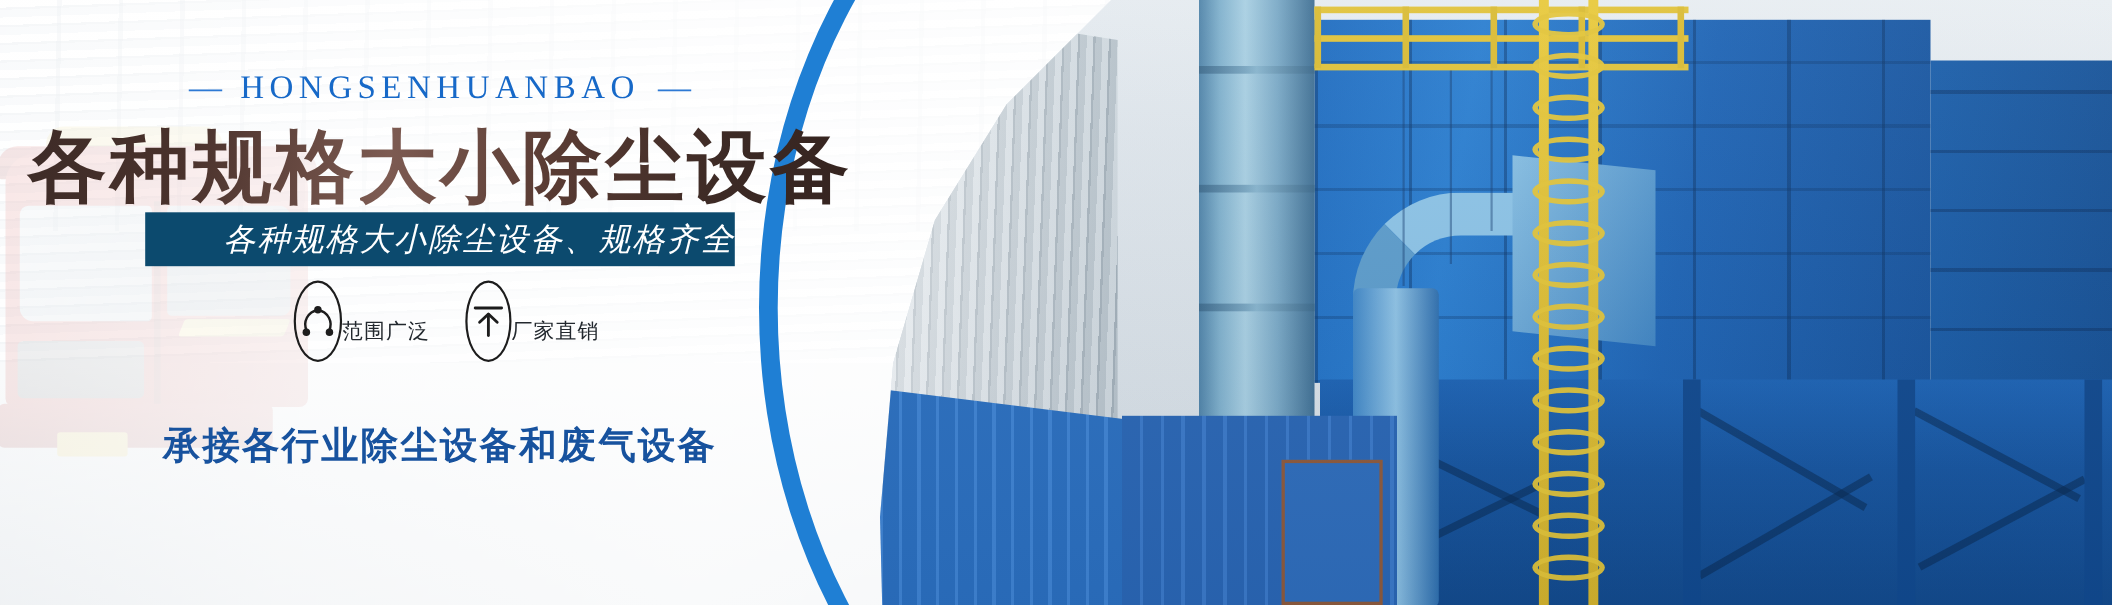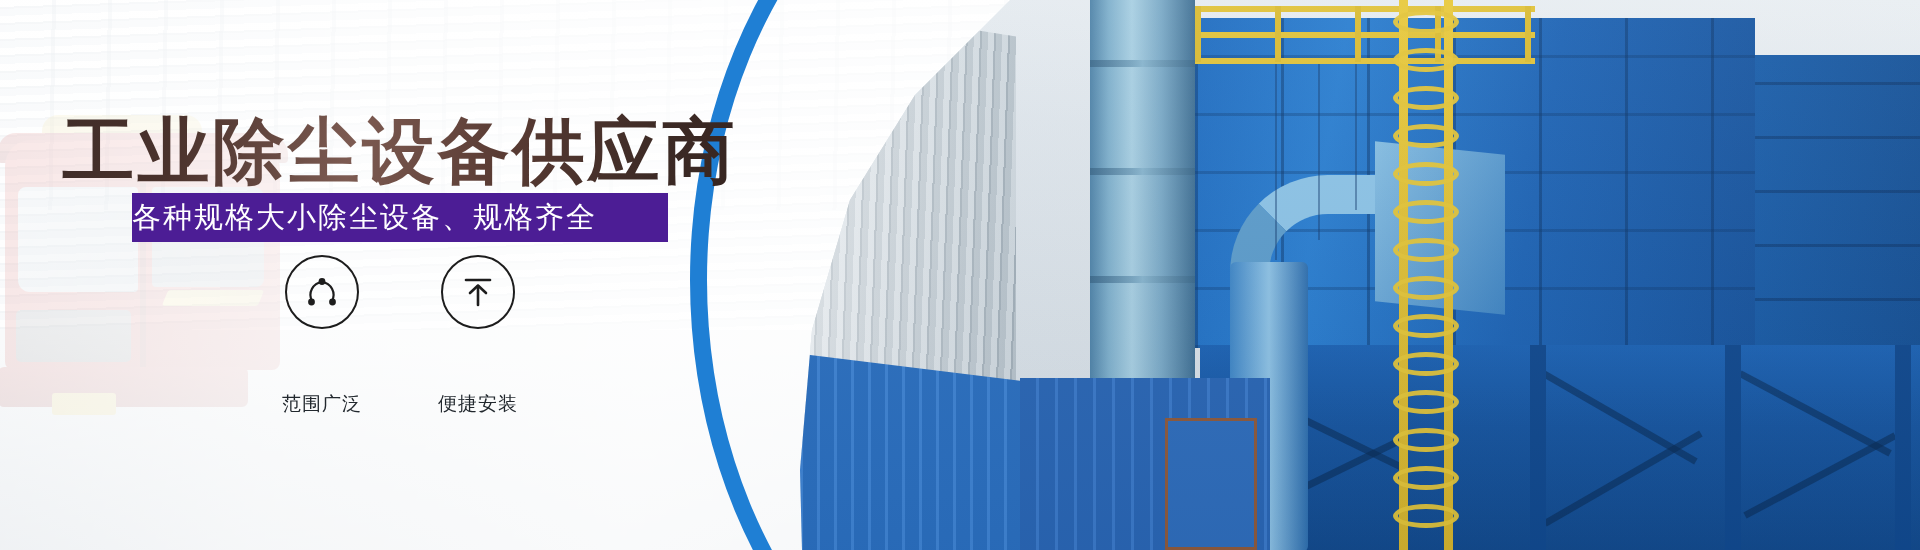--- a/index.html
+++ b/index.html
@@ -146,26 +146,26 @@
     color:#1769c8; white-space:nowrap; }
   .eyebrow .dash { color:#2d79d4; letter-spacing:0; padding:0 4px; }
 
   .headline { position:absolute; left:0; top:104px; width:800px; text-align:center;
     font-size:72px; font-weight:bold; letter-spacing:3px; white-space:nowrap;
     background:linear-gradient(100deg,#3b2a26 0%,#4a322c 22%,#7d5b52 44%,#5a3c34 62%,#3c2a25 82%,#33221e 100%);
     -webkit-background-clip:text; background-clip:text; color:transparent;
     text-shadow:none; }
 
   .ribbon { position:absolute; left:132px; top:193px; width:536px; height:49px;
-    background:#4c1d95; display:flex; align-items:center; justify-content:flex-start; }
+    background:#0c4a6e; display:flex; align-items:center; justify-content:flex-end;font-style:italic; }
   .ribbon span { color:#ffffff; font-size:29px; letter-spacing:2px; white-space:nowrap; }
 
   .features { position:absolute; left:0; top:255px; width:800px;
     display:flex; justify-content:center; gap:46px; }
-  .feat { width:110px; display:flex; flex-direction:column; align-items:center;gap:45px; }
+  .feat { width:110px; display:flex; flex-direction:row; align-items:center; }
   .circle { width:74px; height:74px; border-radius:50%; border:2.5px solid #1d1d1d;
     display:flex; align-items:center; justify-content:center; background:transparent; }
   .feat-label { margin-top:17px; font-size:19px; color:#22282e; letter-spacing:1px; white-space:nowrap; }
 
   .tagline { position:absolute; left:0; top:382px; width:800px; text-align:center;
     font-size:34px; font-weight:bold; color:#17529e; letter-spacing:2px; white-space:nowrap; }
 </style>
 </head>
 <body>
 
@@ -261,22 +261,27 @@
 
     <div class="photo-tint"></div>
   </div>
 
   <div class="arc-wrap">
     <div class="arc"></div>
   </div>
 
   <div class="content">
 
-
-    <div class="headline">工业除尘设备供应商</div>
+    <div class="eyebrow">
+      <span class="dash">—</span>
+      <span>HONGSENHUANBAO</span>
+      <span class="dash">—</span>
+    </div>
+
+    <div class="headline">各种规格大小除尘设备</div>
 
     <div class="ribbon">
       <span>各种规格大小除尘设备、规格齐全</span>
     </div>
 
     <div class="features">
 
       <div class="feat">
         <div class="circle">
           <svg width="40" height="40" viewBox="0 0 40 40">
@@ -293,20 +298,21 @@
 
 
       <div class="feat">
         <div class="circle">
           <svg width="38" height="38" viewBox="0 0 38 38">
             <line x1="7" y1="7" x2="31" y2="7" stroke="#1d1d1d" stroke-width="2.6" stroke-linecap="round"></line>
             <line x1="19" y1="13" x2="19" y2="32" stroke="#1d1d1d" stroke-width="2.6" stroke-linecap="round"></line>
             <polyline points="11,20 19,12.5 27,20" fill="none" stroke="#1d1d1d" stroke-width="2.6" stroke-linecap="round" stroke-linejoin="round"></polyline>
           </svg>
         </div>
-        <div class="feat-label">便捷安装</div>
+        <div class="feat-label">厂家直销</div>
       </div>
 
     </div>
 
+    <div class="tagline">承接各行业除尘设备和废气设备</div>
 
   </div>
 </div>
 
 </body></html>

